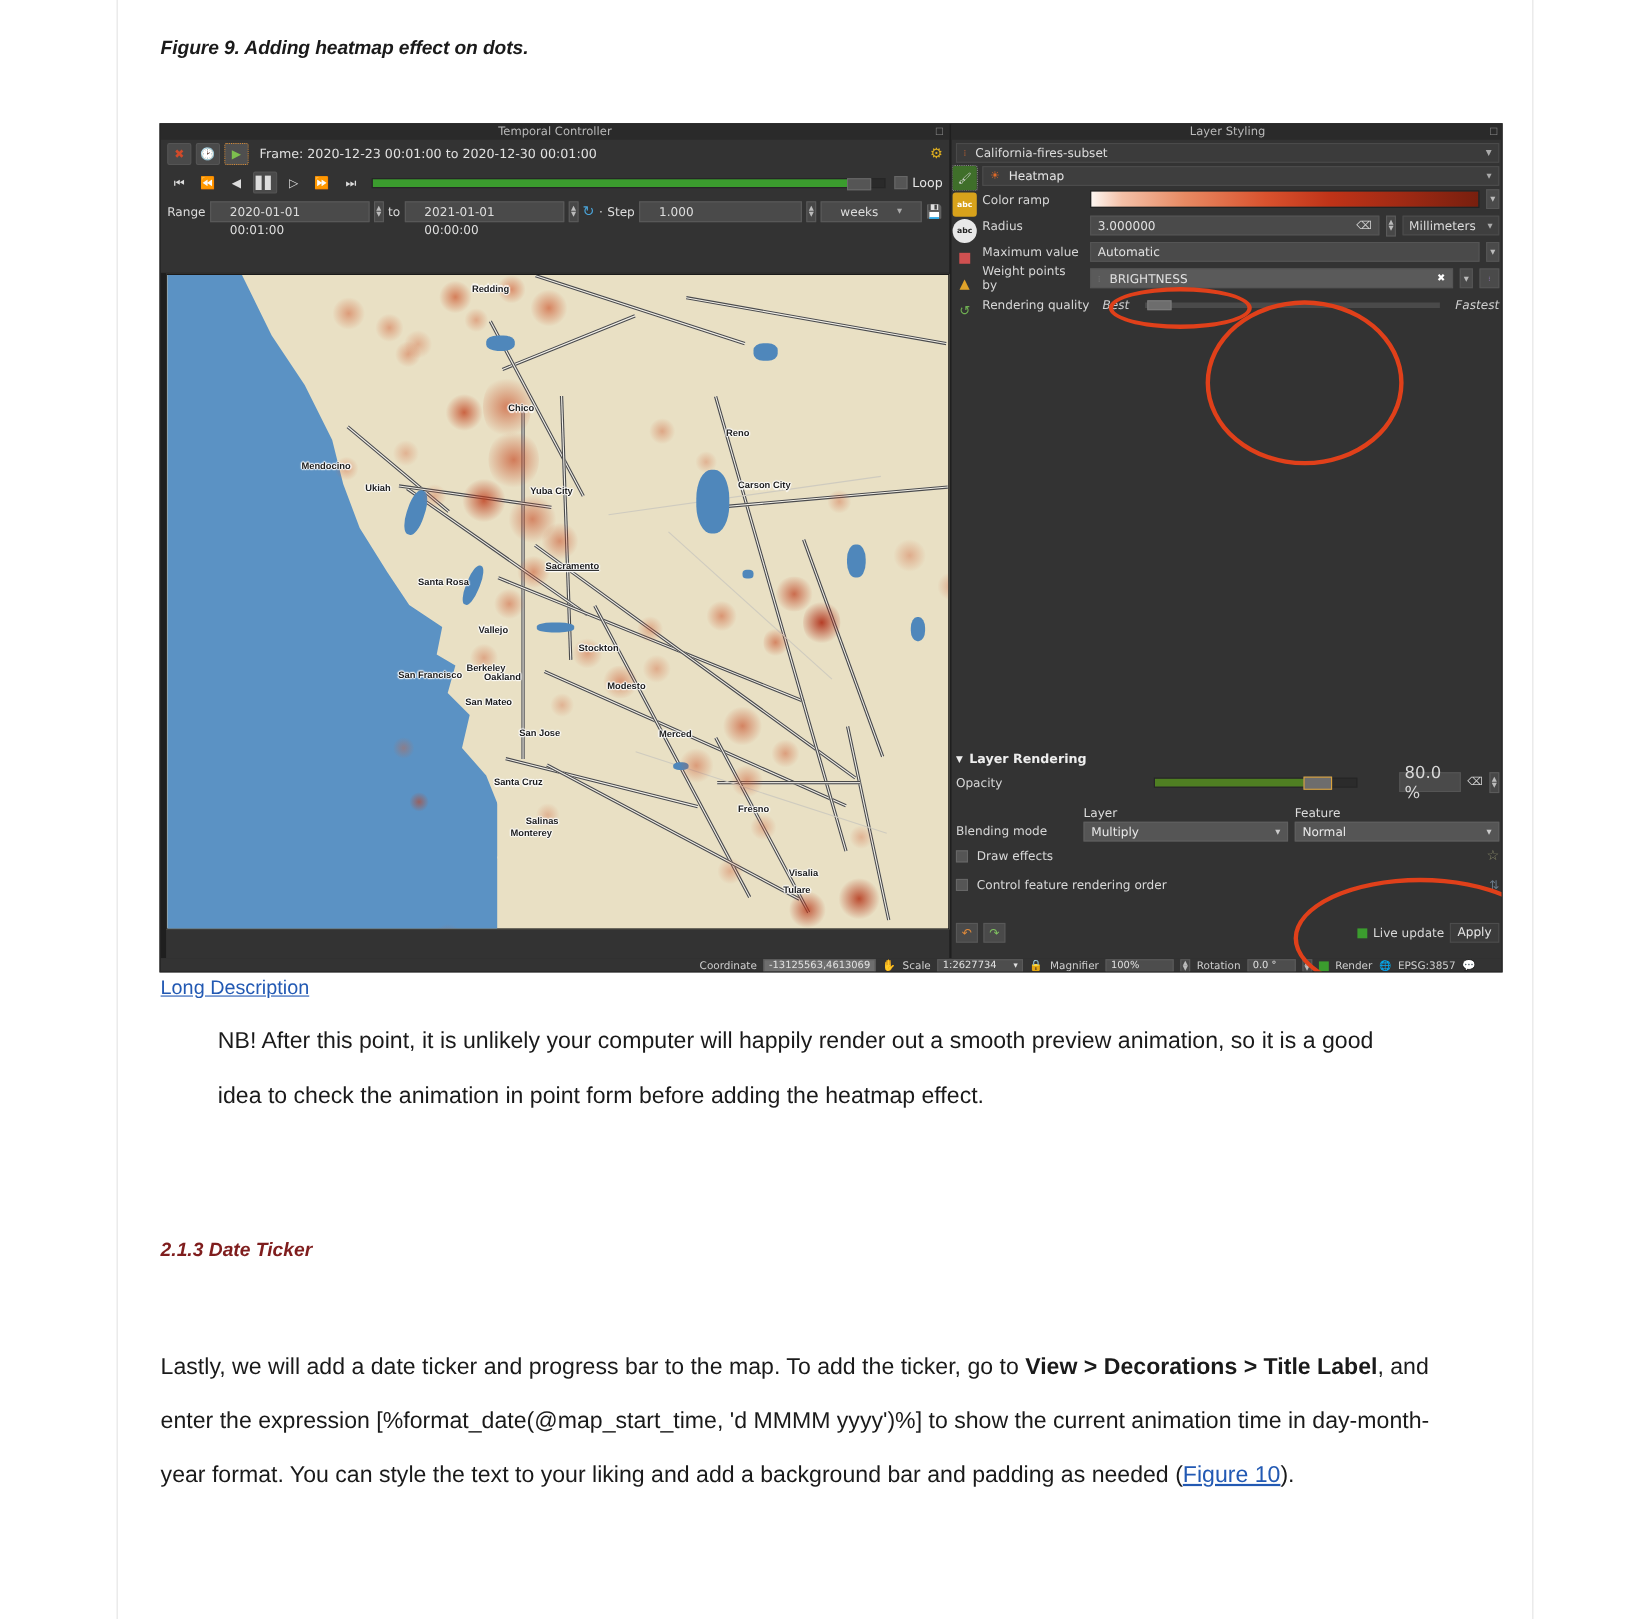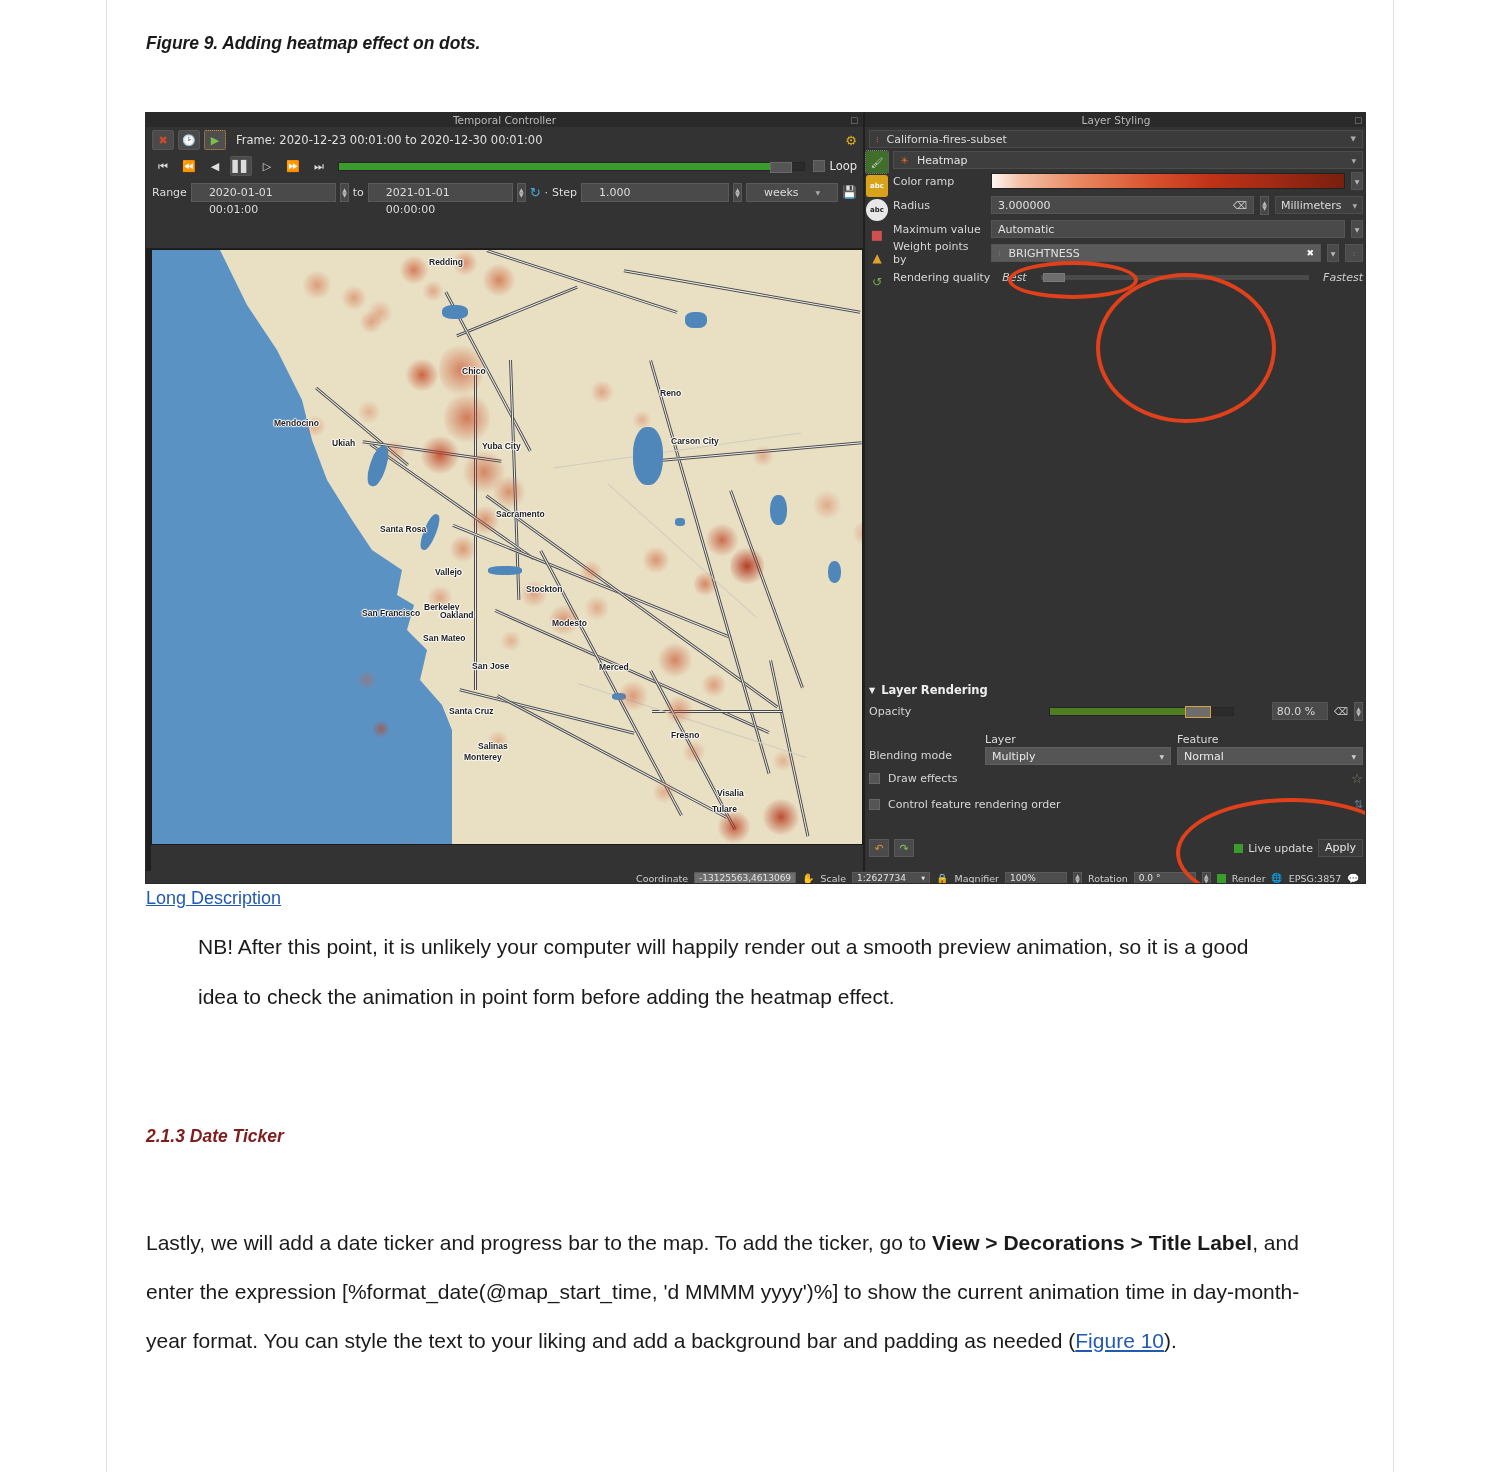--- a/index.html
+++ b/index.html
@@ -145,21 +145,21 @@
   .unitbox { width: 88px; height: 18px; background: #3f3f3f; border: 1px solid #4d4d4d; display:flex;align-items:center;padding:0 5px;font-size:11px;color:#dcdcdc; }
   .quality-bar { flex: 1; height: 5px; background: #4a4a4a; margin: 0 8px; position: relative; }
   .quality-knob { position: absolute; left: 2px; top: -2px; width: 22px; height: 9px; background: #6d6d6d; border: 1px solid #7a7a7a; }
   .ital { font-style: italic; font-size: 11px; color: #cfcfcf; }
 
   .layer-rendering { position: absolute; left: 4px; top: 570px; width: 494px; }
   .lr-title { font-weight: bold; font-size: 11.5px; color: #eee; display: flex; align-items: center; gap: 6px; }
   .op-slider { width: 185px; height: 9px; background: #2b2b2b; position: relative; border: 1px solid #262626; }
   .op-fill { position: absolute; left: 0; top: 0; bottom: 0; width: 79%; background: #4f7f22; }
   .op-knob { position: absolute; left: 74%; top: -2px; width: 26px; height: 12px; background: #6d6d6d; border: 1px solid #d9a23c; }
-  .op-val { width: 56px; height: 18px; background: #4a4a4a; border: 1px solid #555; display: flex; align-items: center; padding: 0 4px; font-size: 11px; }
+  .op-val { width: 56px; height: 18px; background: #4a4a4a; border: 1px solid #555; display: flex; align-items: center; padding: 0 4px; font-size: 15px; }
   .cbox { width: 11px; height: 11px; background: #555; border: 1px solid #666; flex: none; }
   .bm-col { display: flex; flex-direction: column; gap: 1px; }
   .bm-lab { font-size: 11px; color: #dcdcdc; }
   .bm-sel { width: 186px; height: 18px; background: #555; border: 1px solid #5f5f5f; display: flex; align-items: center; padding: 0 6px; font-size: 11px; color: #e8e8e8; }
   .apply-row { position: absolute; left: 4px; top: 726px; width: 494px; display: flex; align-items: center; gap: 5px; }
   .ubtn { width: 20px; height: 18px; background: #4a4a4a; border: 1px solid #585858; display: flex; align-items: center; justify-content: center; font-size: 11px; }
   .applybtn { height: 18px; background: #3b3b3b; border: 1px solid #4d4d4d; padding: 0 6px; font-size: 11px; line-height: 16px; color: #e6e6e6; }
 
   
   .ellipse { position: absolute; border: 4px solid #e0401a; border-radius: 50%; pointer-events: none; }
@@ -339,21 +339,21 @@
 
     <div id="map-labels">
         <div class="map-label" style="left: 277px; top: 7px;">Redding</div>
         <div class="map-label" style="left: 310px; top: 116px;">Chico</div>
         <div class="map-label" style="left: 122px; top: 168px;">Mendocino</div>
         <div class="map-label" style="left: 180px; top: 188px;">Ukiah</div>
         <div class="map-label" style="left: 330px; top: 191px;">Yuba City</div>
         <div class="map-label" style="left: 508px; top: 138px;">Reno</div>
         <div class="map-label" style="left: 519px; top: 186px;">Carson City</div>
         <div class="map-label" style="left: 228px; top: 274px;">Santa Rosa</div>
-        <div class="map-label" style="left: 344px; top: 259px;">Sacramento</div>
+        <div class="map-label" style="left: 344px; top: 259px; text-decoration: underline;">Sacramento</div>
         <div class="map-label" style="left: 283px; top: 317px;">Vallejo</div>
         <div class="map-label" style="left: 272px; top: 352px; text-align: center;">Berkeley</div>
         <div class="map-label" style="left: 374px; top: 334px;">Stockton</div>
         <div class="map-label" style="left: 210px; top: 358px;">San Francisco</div>
         <div class="map-label" style="left: 288px; top: 360px;">Oakland</div>
         <div class="map-label" style="left: 271px; top: 383px;">San Mateo</div>
         <div class="map-label" style="left: 400px; top: 368px;">Modesto</div>
         <div class="map-label" style="left: 320px; top: 411px;">San Jose</div>
         <div class="map-label" style="left: 447px; top: 412px;">Merced</div>
         <div class="map-label" style="left: 297px; top: 456px;">Santa Cruz</div>
@@ -518,21 +518,21 @@
     <span>Scale</span>
     <span class="field" style="width:78px;display:flex;align-items:center;">
       <span>1:2627734</span>
       <span style="margin-left:auto;font-size:5px;">▼</span>
     </span>
     <span style="font-size:10px;">🔒</span>
     <span>Magnifier</span>
     <span class="field" style="width:62px;">100%</span>
     <span class="spin" style="height:12px;">▲<br>▼</span>
     <span>Rotation</span>
-    <span class="field" style="width:62px;">0.0 °</span>
+    <span class="field" style="width:44px;">0.0 °</span>
     <span class="spin" style="height:12px;">▲<br>▼</span>
     <span class="greenbox"></span>
     <span>Render</span>
     <span style="font-size:9px;">🌐</span>
     <span>EPSG:3857</span>
     <span style="font-size:10px;">💬</span>
   </div>
 
   <div class="ellipse" style="left:862px;top:148px;width:130px;height:38px;"></div>
   <div class="ellipse" style="left:950px;top:160px;width:180px;height:150px;"></div>

